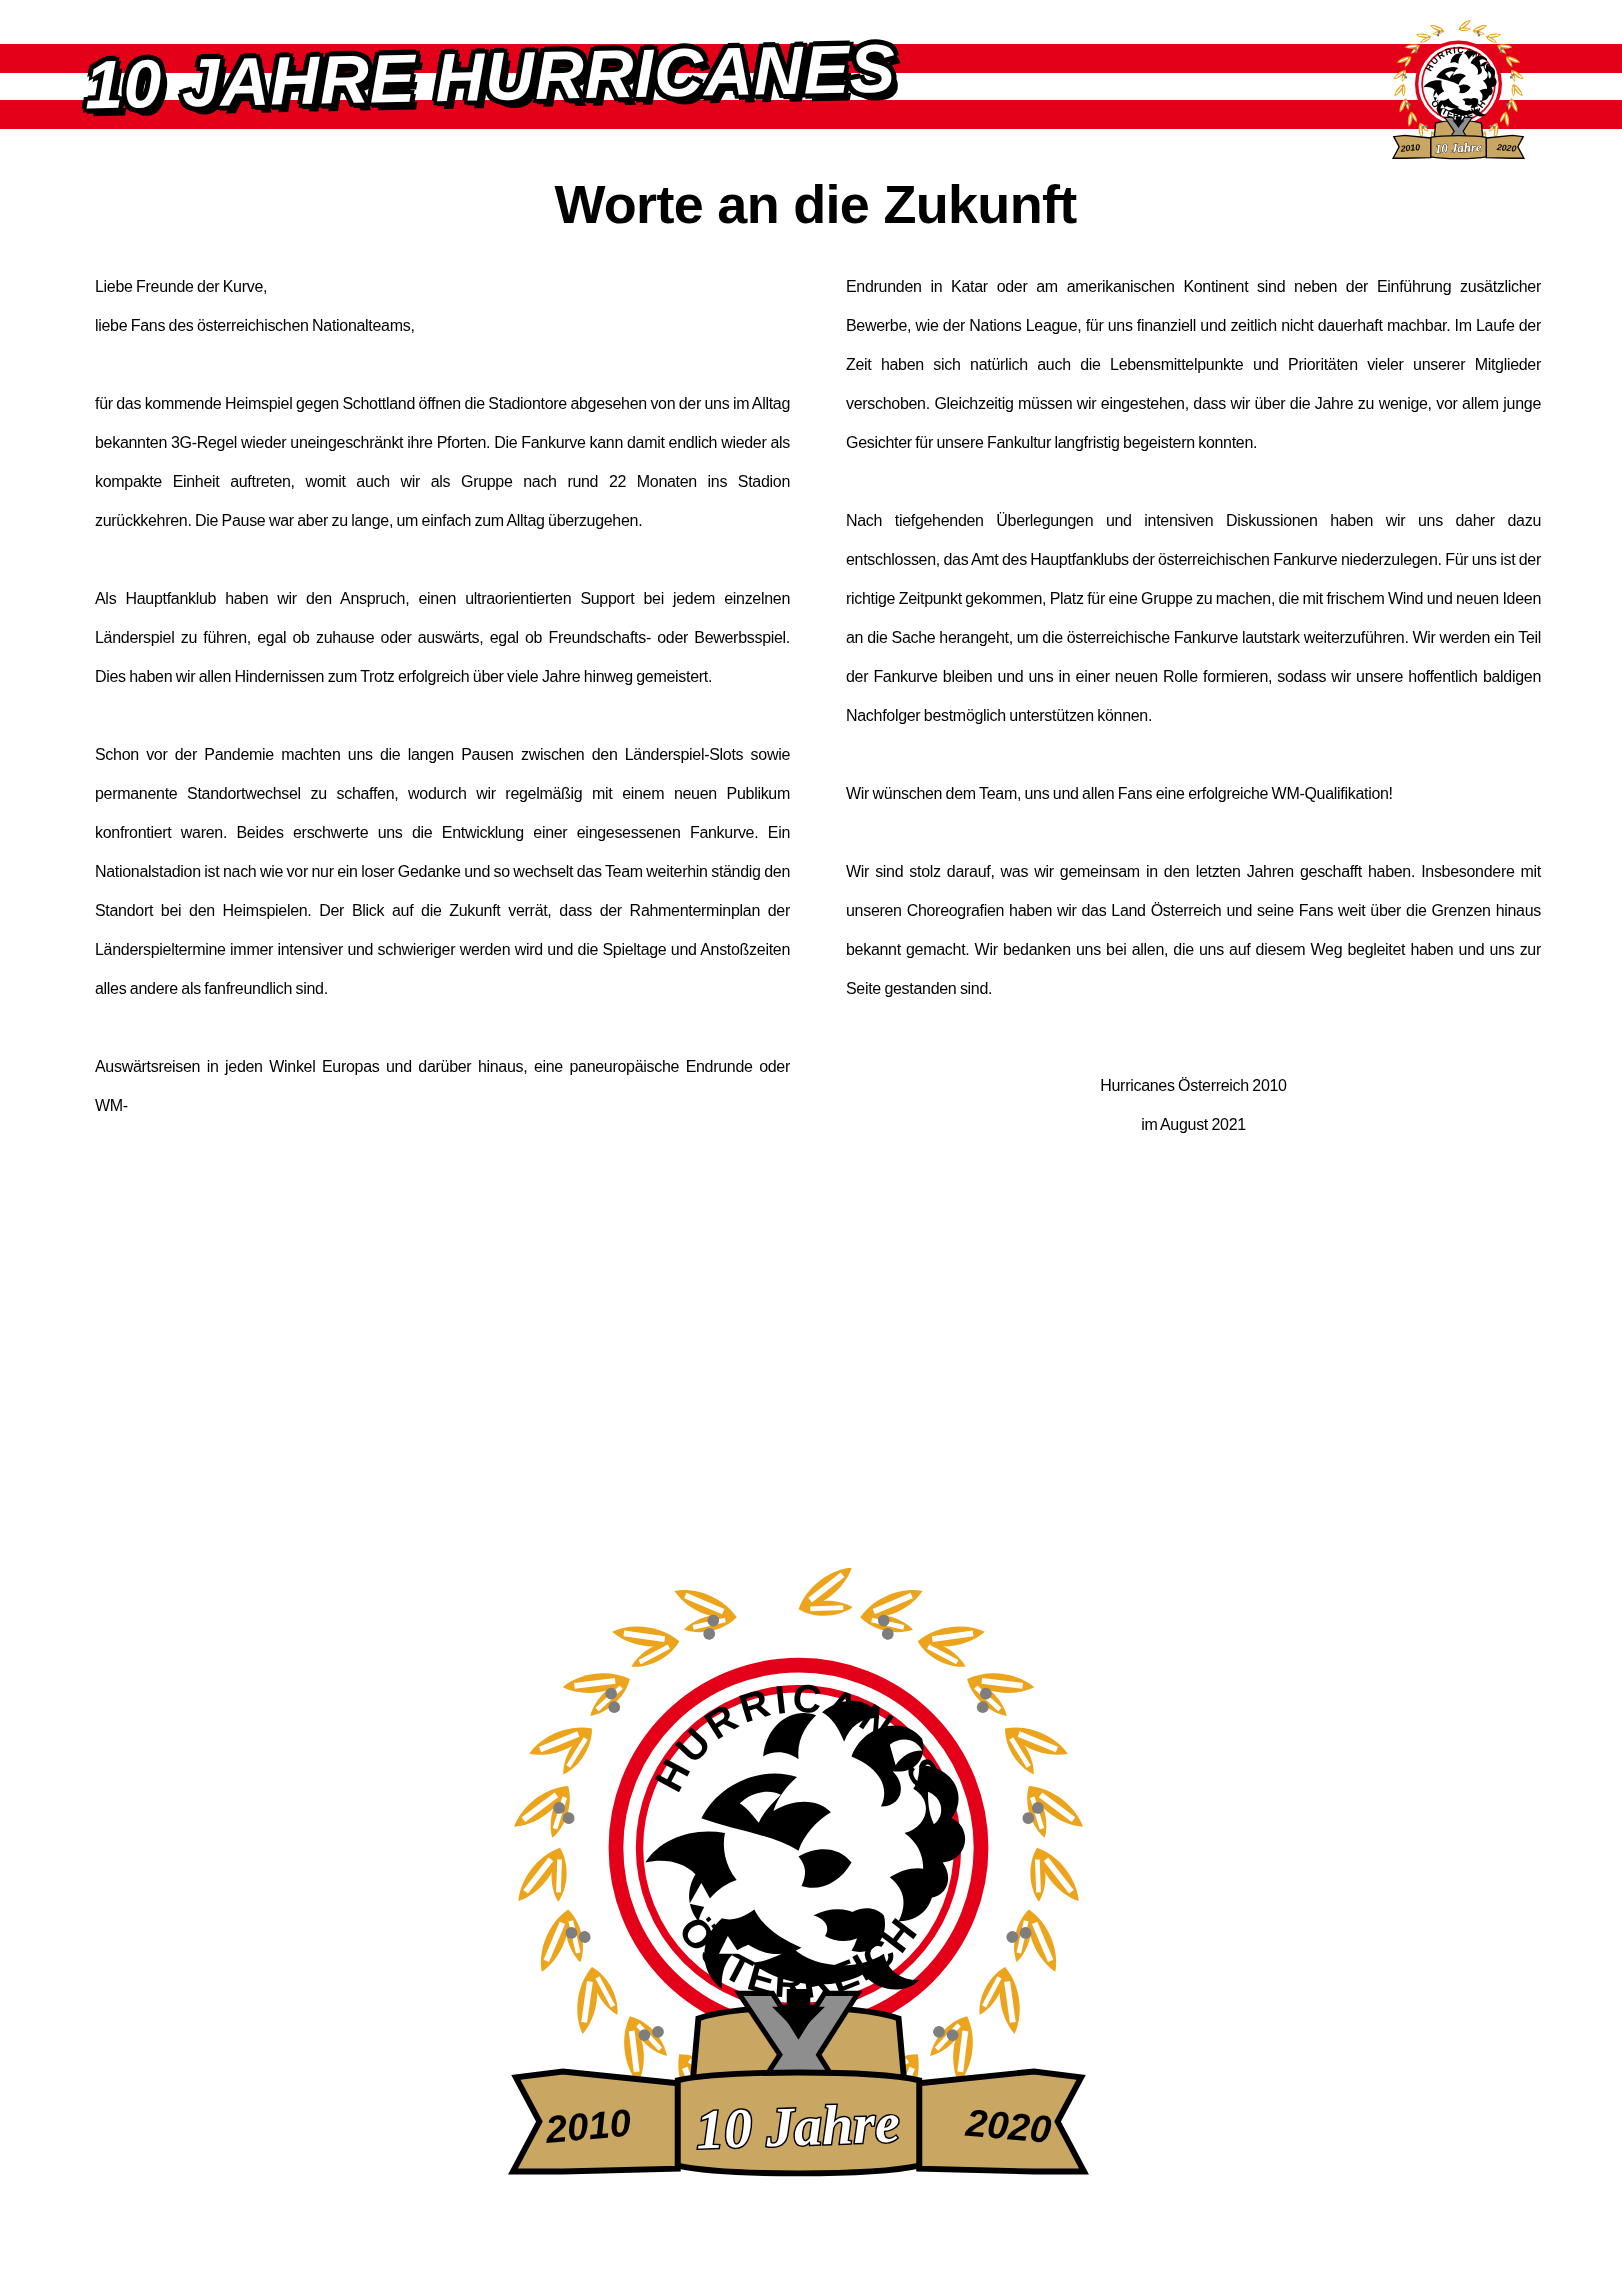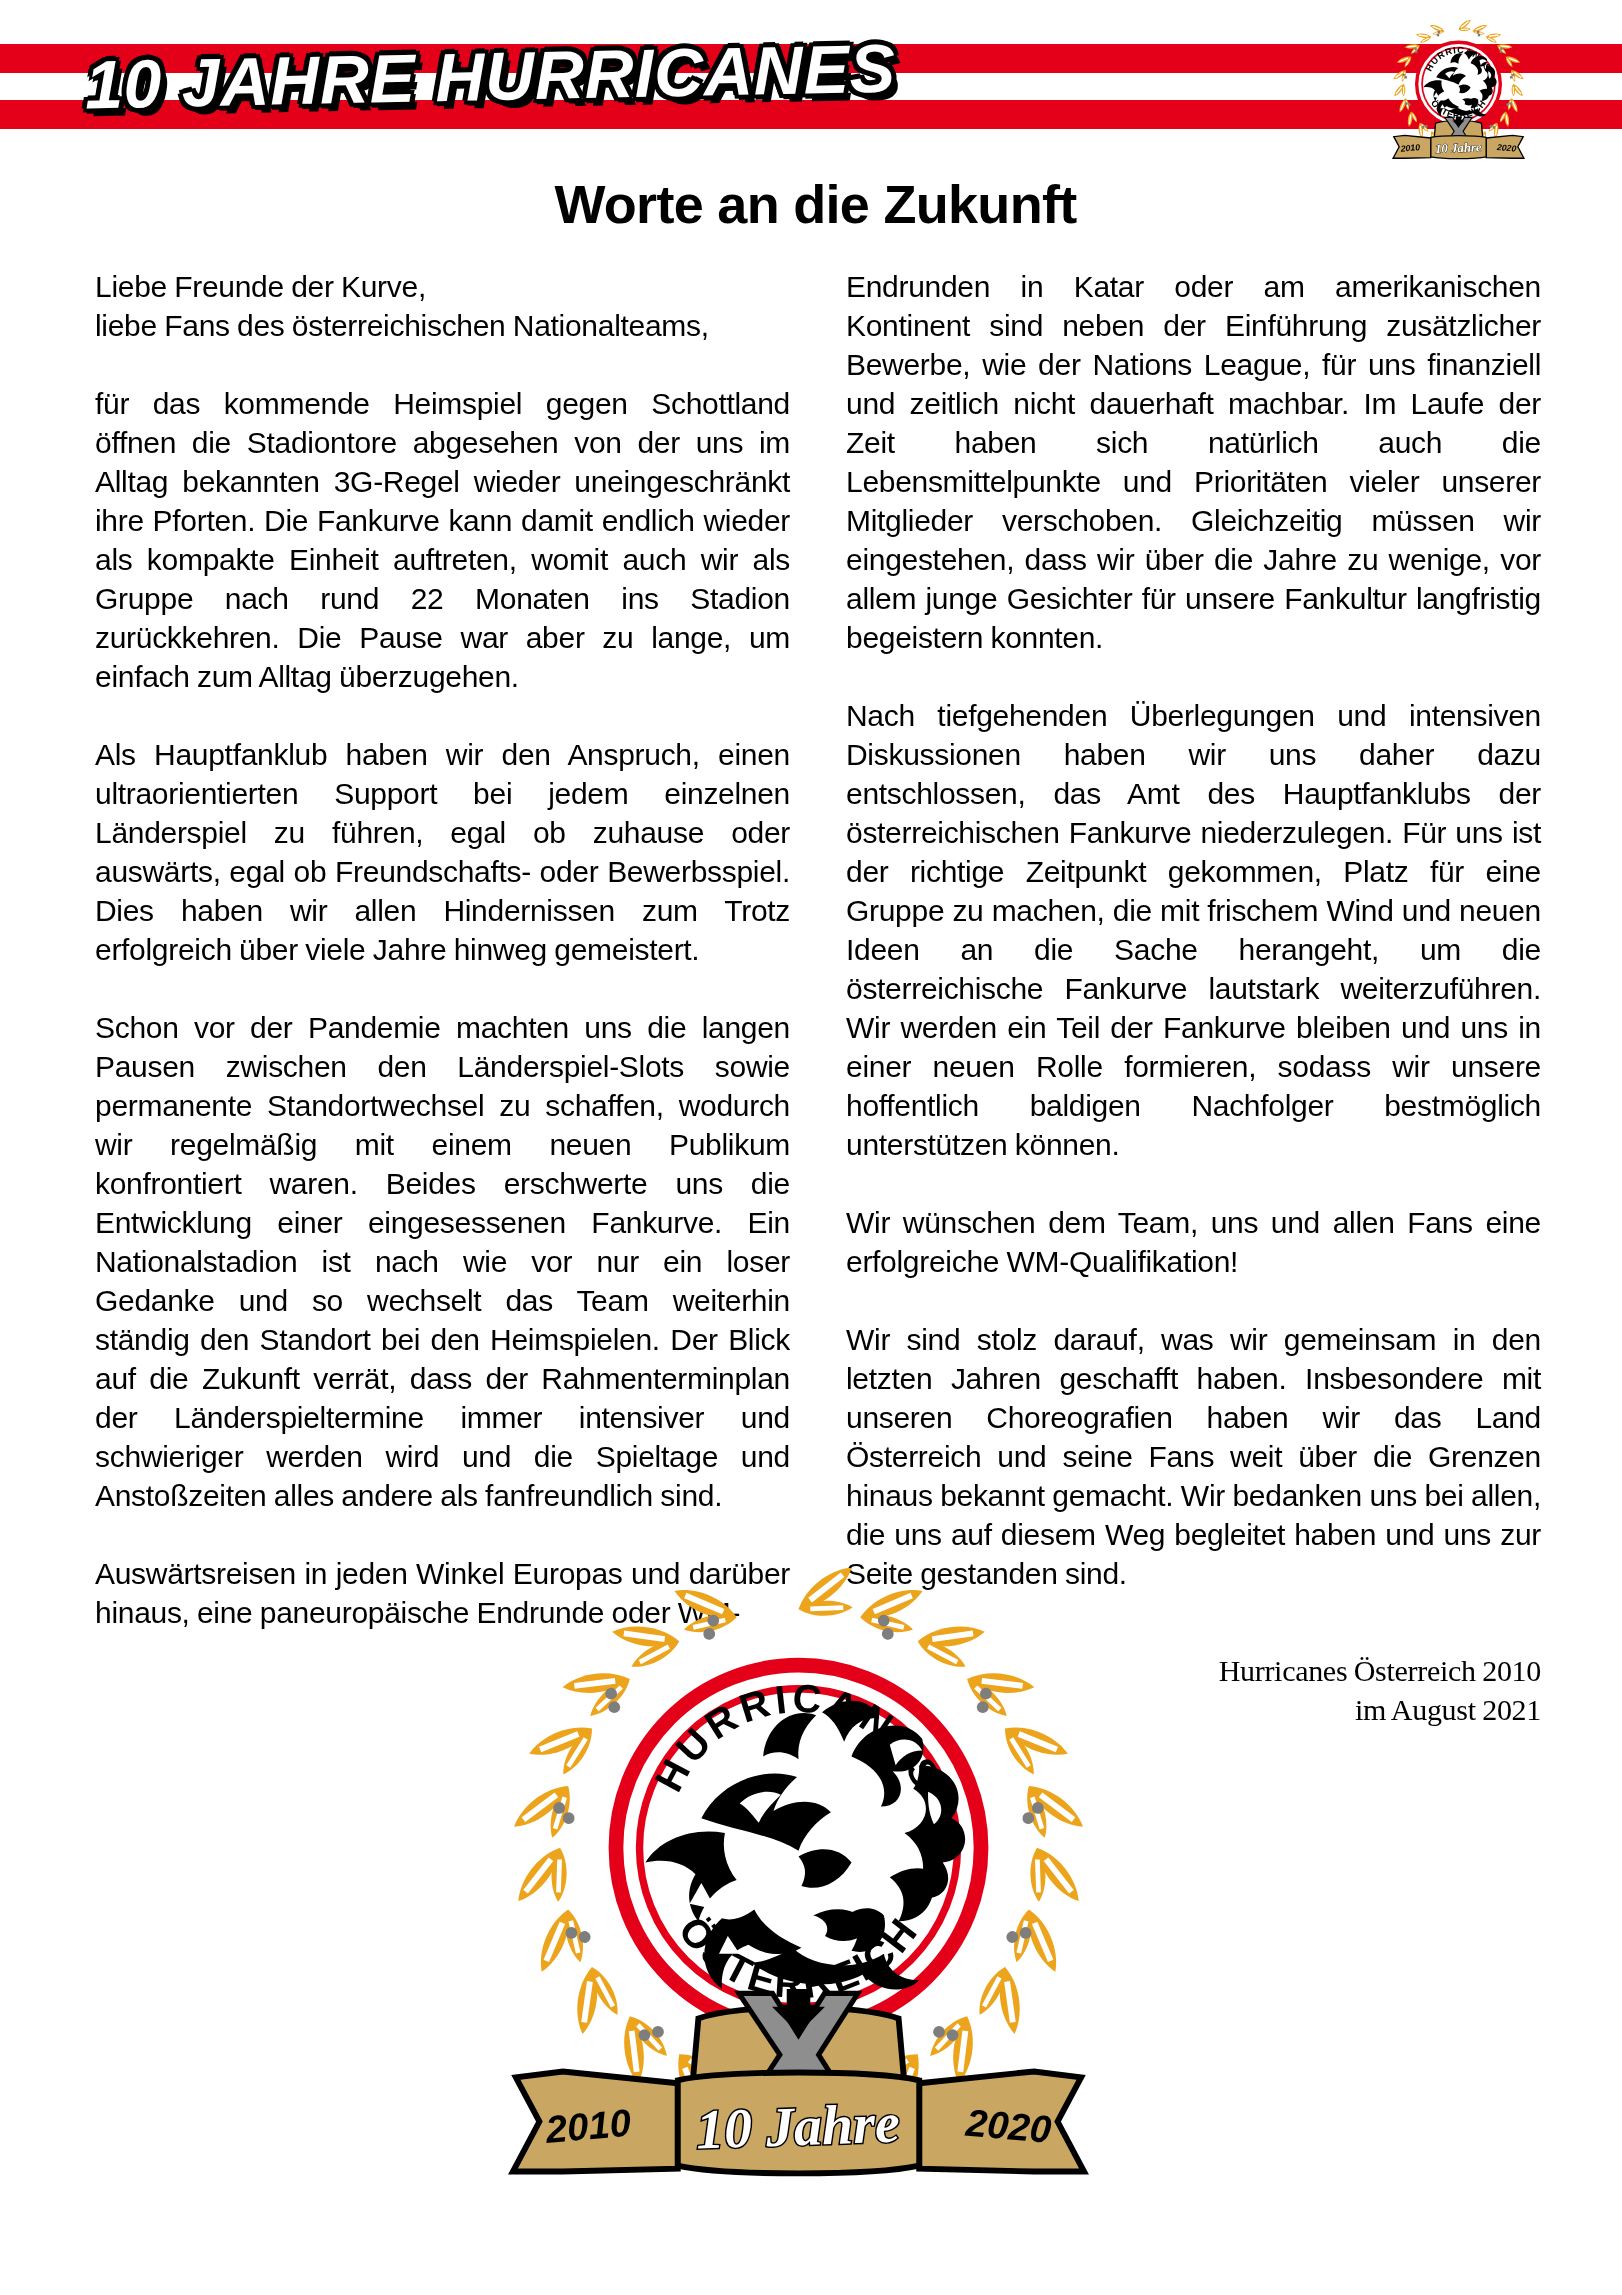--- a/index.html
+++ b/index.html
@@ -30,28 +30,28 @@
   .crest-slot{position:absolute;}
   .crest-small{left:1391px;top:19.6px;width:135px;height:145px;}
   .crest-large{left:504px;top:1568px;width:589px;height:633px;}
   .crest-slot svg{width:100%;height:100%;display:block;}
   
   .page-title{
     position:absolute;left:0;top:169px;width:1623px;margin:4px;
     text-align:center;font-size:54px;font-weight:bold;letter-spacing:-0.7px;
   }
   
-  .col{position:absolute;top:267px;width:695px;font-size:30px;line-height:39px;
+  .col{position:absolute;top:267px;width:695px;font-size:16px;line-height:39px;
        letter-spacing:-0.3px;word-spacing:-0.7px;}
   .col-left{left:95px;}
   .col-right{left:846px;}
   .col p{margin:0 0 39px 0;text-align:justify;}
   .col p.greeting{text-align:left;}
   .col p:last-child{margin-bottom:16px;}
-  .signature{margin-top:58px;text-align:right;font-family:Liberation Serif, serif;}
+  .signature{margin-top:58px;text-align:center;}
 </style>
 </head>
 <body>
 
 <div class="page">
 
   <header class="banner">
     <div class="banner-title">10 JAHRE HURRICANES</div>
   </header>
   <div class="crest-slot crest-small" id="crest-small">

